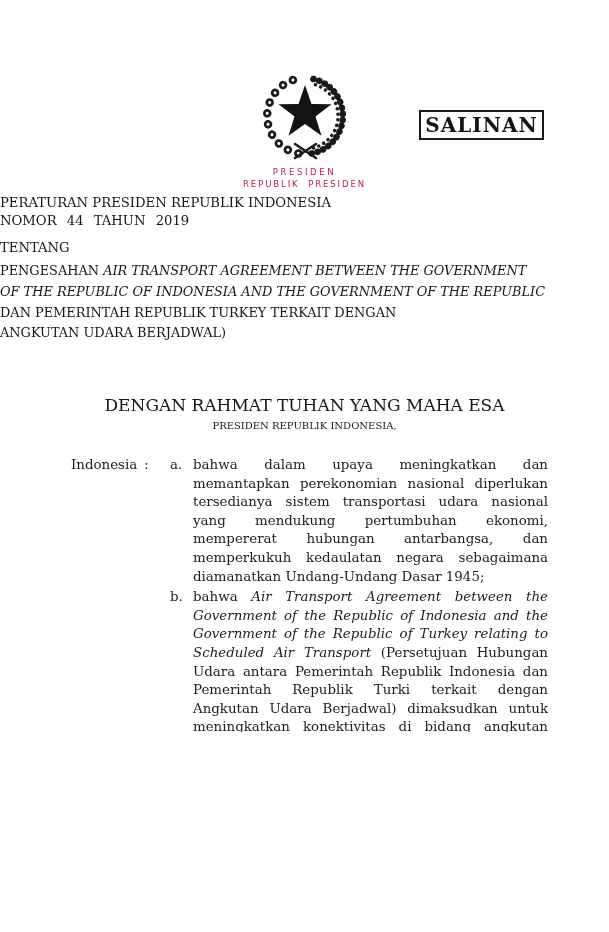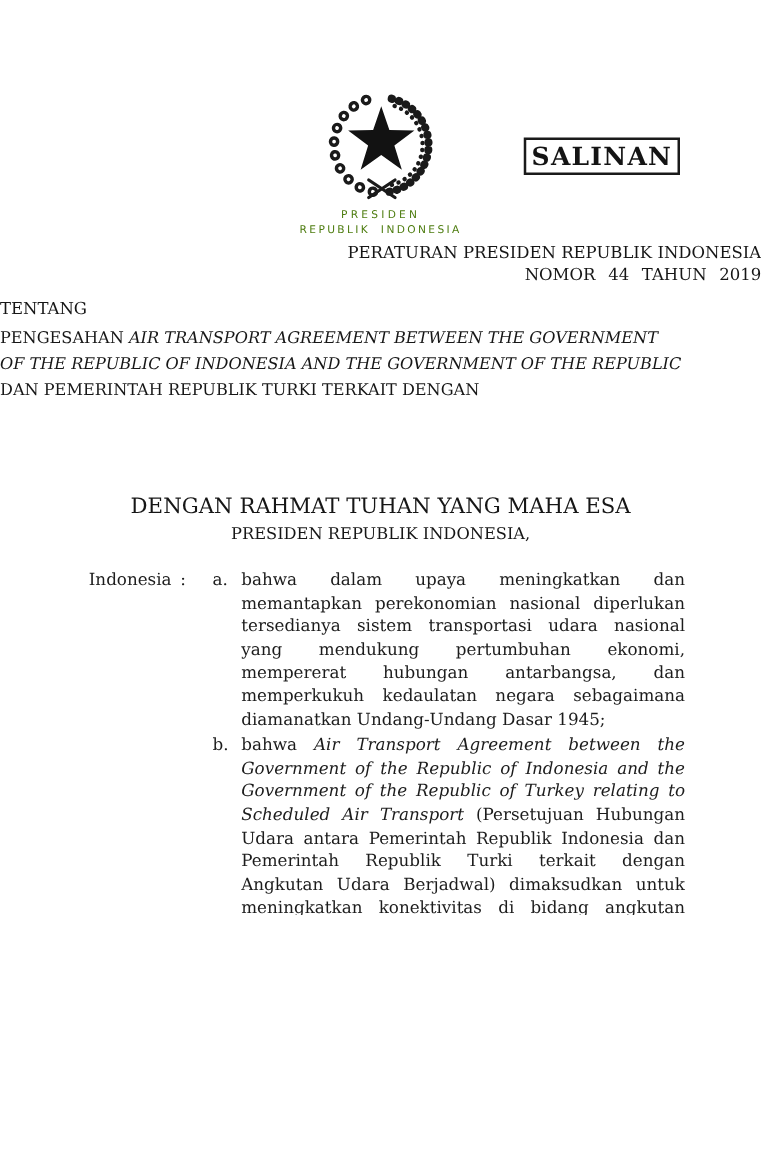--- a/index.html
+++ b/index.html
@@ -15,38 +15,38 @@
   
   .badge {
     position:absolute; left:419px; top:110px; width:121px; height:26px;
     border:2.5px solid #1a1a1a; text-align:center; line-height:26px;
     font-size:20px; font-weight:bold; letter-spacing:1px; color:#141414;
   }
 
   
   .letterhead {
     position:absolute; top:166px; left:0; width:100%; text-align:center;
-    font-family:"DejaVu Sans","Liberation Sans",sans-serif; color:#4d7c0f;
+    font-family:"DejaVu Sans","Liberation Sans",sans-serif; color:#be185d;
   }
   .lh1 { font-size:8.5px; letter-spacing:2.6px; line-height:12px; }
   .lh2 { font-size:8.5px; letter-spacing:1.9px; line-height:12px; word-spacing:4px; }
 
   
-  .doc-title { position:absolute; top:194px; left:0; width:100%; text-align:right; font-size:13.2px; line-height:18px; color:#161616; }
+  .doc-title { position:absolute; top:194px; left:0; width:100%; text-align:left; font-size:13.2px; line-height:18px; color:#161616; }
   .doc-title .t2 { word-spacing:6px; }
   .tentang { position:absolute; top:240px; left:0; width:100%; font-size:13.2px; color:#161616; }
 
   
   .subject {
     position:absolute; top:261px; left:0; width:100%; text-align:left;
     font-size:12.9px; line-height:20.8px; color:#161616; white-space:nowrap;
   }
 
   .inv  { position:absolute; top:395px; left:0; width:100%; text-align:center; font-size:17px; color:#161616; }
-  .auth { position:absolute; top:420px; left:0; width:100%; text-align:center; font-size:13px; color:#161616; }
+  .auth { position:absolute; top:420px; left:0; width:100%; text-align:center; font-size:10px; color:#161616; }
 
   
   .consider { position:absolute; top:456px; left:71px; width:477px; font-size:13.4px; line-height:18.6px; }
   .clabel { position:absolute; left:0; top:0; }
   .clabel .colon { margin-left:7px; }
   .citems { margin-left:99px; }
   .citem { display:flex; }
   .citem + .citem { margin-top:2px; }
   .marker { flex:0 0 23px; width:23px; }
   .itext { flex:1; text-align:justify; text-justify:inter-word; }
@@ -71,34 +71,35 @@
       <path d="M 41 76 L 62 90 M 62 76 L 41 90" fill="none" stroke="#1a1a1a" stroke-width="2.6" stroke-linecap="round"></path>
 
       <polygon points="51,17 57.5,36 77.5,36.3 61.5,48.4 67.5,67.7 51,56 34.5,67.7 40.5,48.4 24.5,36.3 44.5,36" fill="#121212"></polygon>
     </svg>
   </div>
 
   <div class="badge">SALINAN</div>
 
   <div class="letterhead">
     <div class="lh1">PRESIDEN</div>
-    <div class="lh2">REPUBLIK INDONESIA</div>
+    <div class="lh2">REPUBLIK PRESIDEN</div>
   </div>
 
   <div class="doc-title">
     <div class="t1">PERATURAN PRESIDEN REPUBLIK INDONESIA</div>
     <div class="t2">NOMOR 44 TAHUN 2019</div>
   </div>
 
   <div class="tentang">TENTANG</div>
 
   <div class="subject">
     <div><span>PENGESAHAN </span><i>AIR TRANSPORT AGREEMENT BETWEEN THE GOVERNMENT</i></div>
     <div><i>OF THE REPUBLIC OF INDONESIA AND THE GOVERNMENT OF THE REPUBLIC</i></div>
-    <div><span>DAN PEMERINTAH REPUBLIK TURKI TERKAIT DENGAN</span></div>
+    <div><span>DAN PEMERINTAH REPUBLIK TURKEY TERKAIT DENGAN</span></div>
+    <div><span>ANGKUTAN UDARA BERJADWAL)</span></div>
   </div>
 
   <div class="inv">DENGAN RAHMAT TUHAN YANG MAHA ESA</div>
   <div class="auth">PRESIDEN REPUBLIK INDONESIA,</div>
 
   <div class="consider">
     <div class="clabel">
       <span>Indonesia</span><span class="colon">:</span>
     </div>
     <div class="citems">

